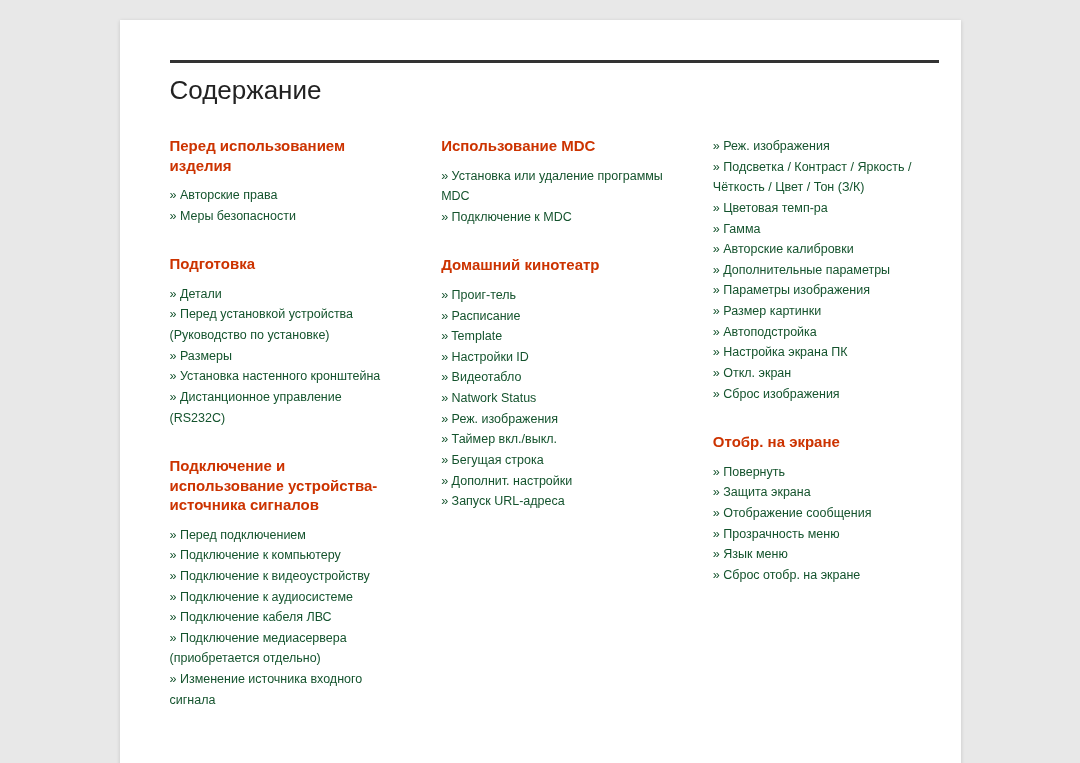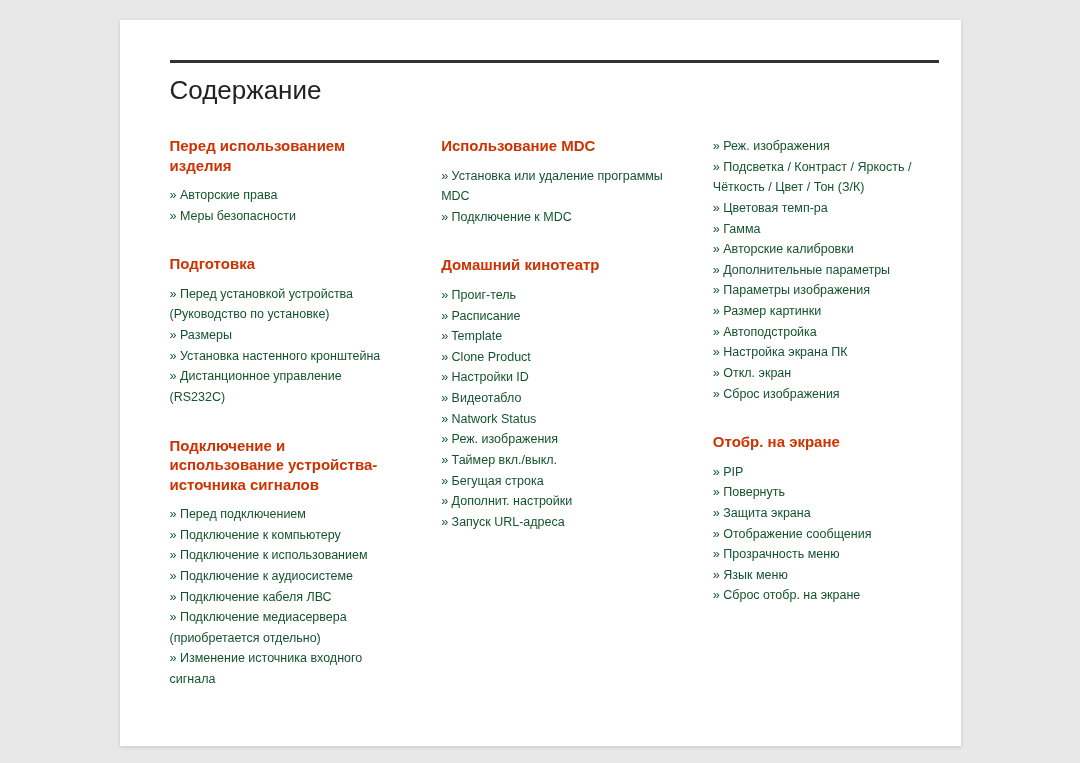--- a/index.html
+++ b/index.html
@@ -67,48 +67,48 @@
   </div>
   <div class="columns" id="columns-container">
   <div>
         <div class="section-title">Перед использованием изделия</div>
         <ul>
           <li>Авторские права</li>
           <li>Меры безопасности</li>
         </ul>
         <div class="section-title">Подготовка</div>
         <ul>
+          <li>Детали</li>
           <li>Перед установкой устройства (Руководство по установке)</li>
           <li>Размеры</li>
           <li>Установка настенного кронштейна</li>
           <li>Дистанционное управление (RS232C)</li>
         </ul>
         <div class="section-title">Подключение и использование устройства-источника сигналов</div>
         <ul>
           <li>Перед подключением</li>
           <li>Подключение к компьютеру</li>
-          <li>Подключение к использованием</li>
+          <li>Подключение к видеоустройству</li>
           <li>Подключение к аудиосистеме</li>
           <li>Подключение кабеля ЛВС</li>
           <li>Подключение медиасервера (приобретается отдельно)</li>
           <li>Изменение источника входного сигнала</li>
         </ul>
       </div>
       <div>
         <div class="section-title">Использование MDC</div>
         <ul>
           <li>Установка или удаление программы MDC</li>
           <li>Подключение к MDC</li>
         </ul>
         <div class="section-title">Домашний кинотеатр</div>
         <ul>
           <li>Проиг-тель</li>
           <li>Расписание</li>
           <li>Template</li>
-          <li>Clone Product</li>
           <li>Настройки ID</li>
           <li>Видеотабло</li>
           <li>Natwork Status</li>
           <li>Реж. изображения</li>
           <li>Таймер вкл./выкл.</li>
           <li>Бегущая строка</li>
           <li>Дополнит. настройки</li>
           <li>Запуск URL-адреса</li>
         </ul>
       </div>
@@ -122,21 +122,20 @@
           <li>Дополнительные параметры</li>
           <li>Параметры изображения</li>
           <li>Размер картинки</li>
           <li>Автоподстройка</li>
           <li>Настройка экрана ПК</li>
           <li>Откл. экран</li>
           <li>Сброс изображения</li>
         </ul>
         <div class="section-title">Отобр. на экране</div>
         <ul>
-          <li>PIP</li>
           <li>Повернуть</li>
           <li>Защита экрана</li>
           <li>Отображение сообщения</li>
           <li>Прозрачность меню</li>
           <li>Язык меню</li>
           <li>Сброс отобр. на экране</li>
         </ul>
       </div>
     </div>
 </div>

